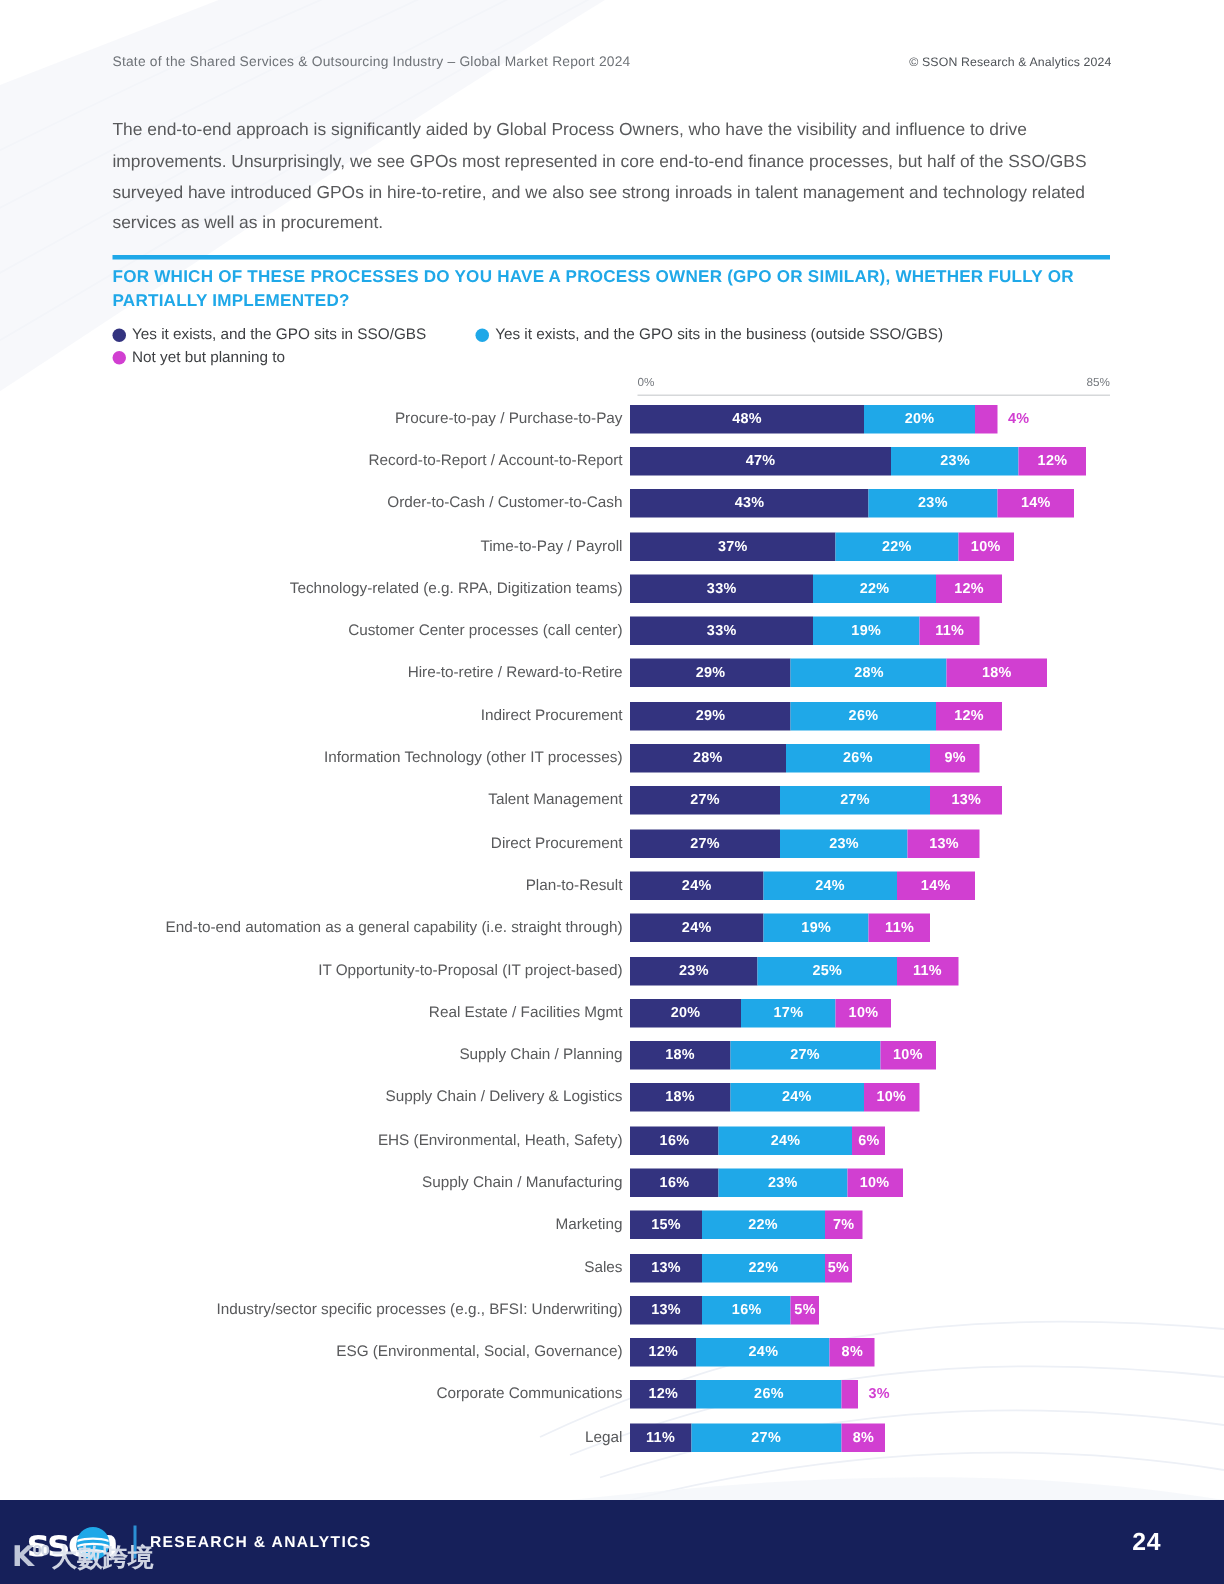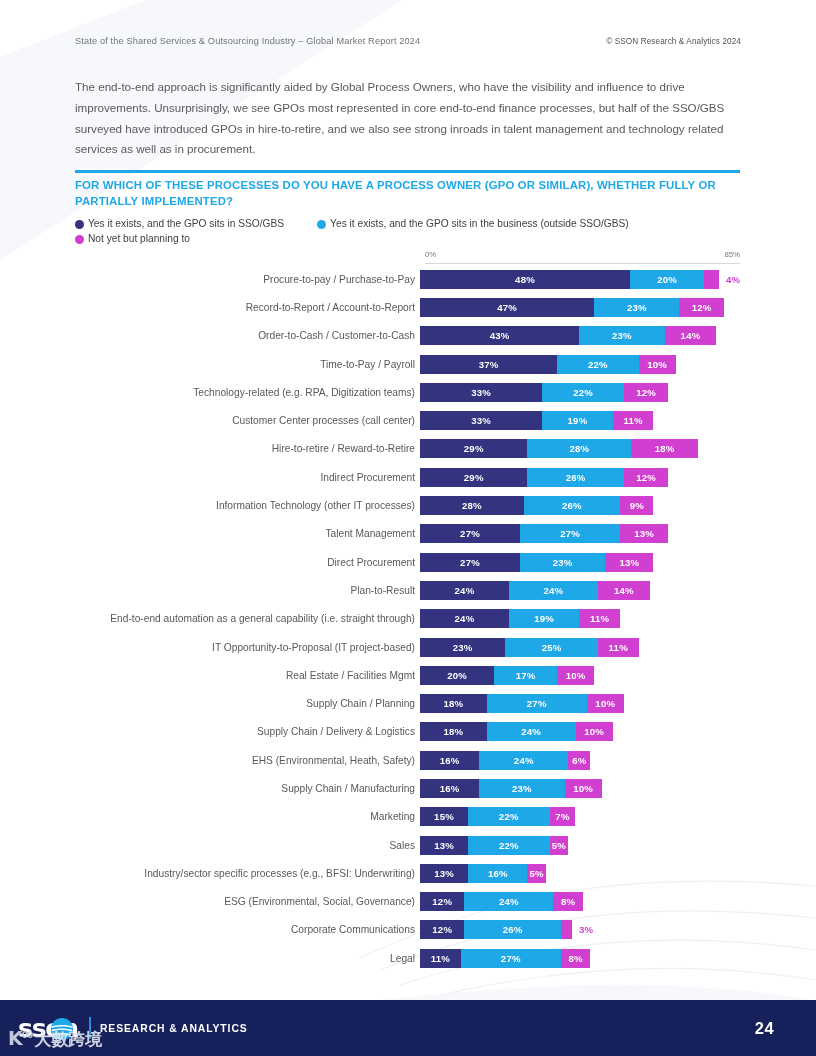--- a/index.html
+++ b/index.html
@@ -94,21 +94,21 @@
     left: 75px;
     width: 665px;
   }
   .legend-row {
     display: flex;
     align-items: center;
     height: 15px;
   }
   .legend-item {
     display: flex;
-    align-items: flex-end;
+    align-items: center;
     font-size: 10.2px;
     color: #3d3f42;
     white-space: nowrap;
   }
   .legend-item.item-2 { margin-left: 33px; }
   .dot {
     width: 9px;
     height: 9px;
     border-radius: 50%;
     margin-right: 4px;
@@ -356,21 +356,21 @@
     <div class="axis">
       <span class="axis-tick left">0%</span>
       <span class="axis-tick right">85%</span>
       <span class="axis-line"></span>
     </div>
     <div class="rows" id="chart-rows">
         <div class="row">
           <div class="row-label">Procure-to-pay / Purchase-to-Pay</div>
           <div class="bar-area">
             <div class="bar-track">
-              <div class="seg s0" style="width: 210px;">48%</div>
+              <div class="seg s0" style="width: 156px;">48%</div>
               <div class="seg s1" style="width: 74.1176px;">20%</div>
               <div class="seg s2" style="width: 14.8235px;"></div>
             </div>
             <span class="seg-outside">4%</span>
           </div>
         </div>
         <div class="row">
           <div class="row-label">Record-to-Report / Account-to-Report</div>
           <div class="bar-area">
             <div class="bar-track">

